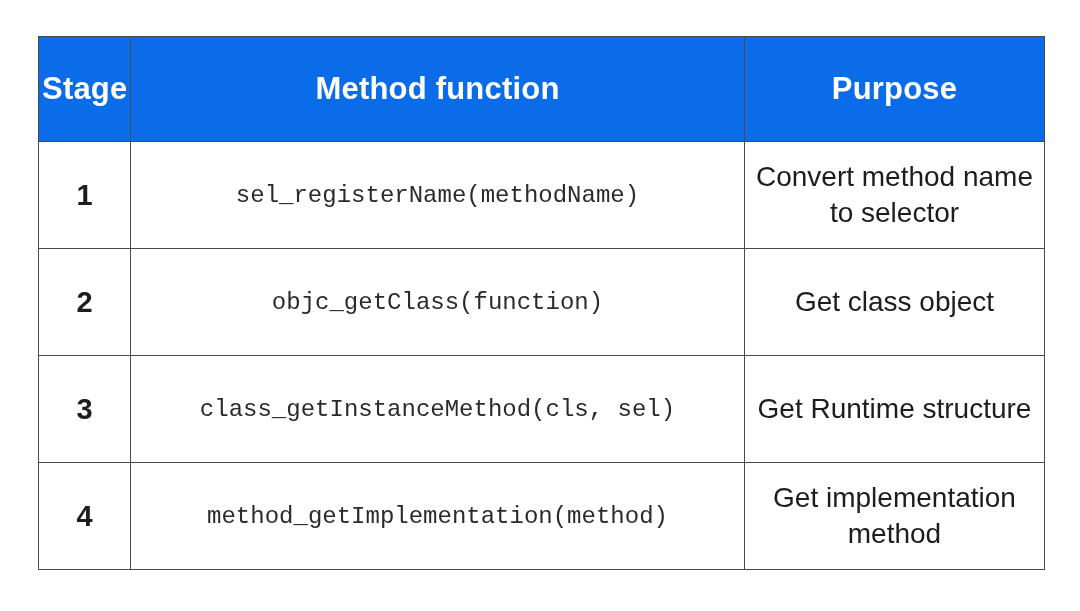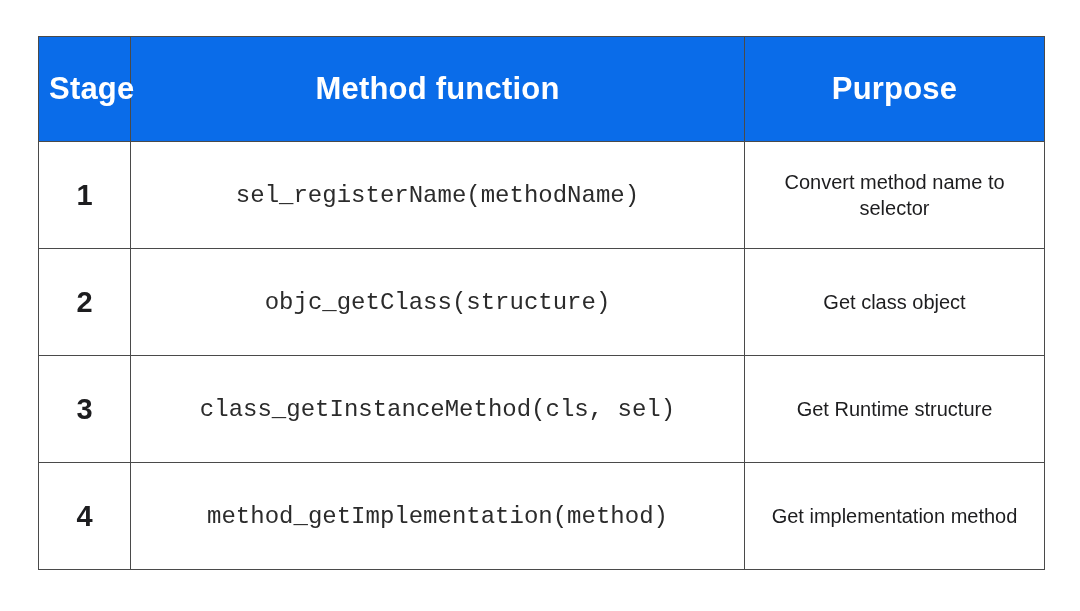--- a/index.html
+++ b/index.html
@@ -22,21 +22,21 @@
   }
   table.runtime-table col.col-stage   { width: 92px;  }
   table.runtime-table col.col-func    { width: 614px; }
   table.runtime-table col.col-purpose { width: 300px; }
 
   table.runtime-table th,
   table.runtime-table td {
     border: 1px solid #4a4a4a;
     text-align: center;
     vertical-align: middle;
-    padding: 4px 10px;
+    padding: 4px 3px;
   }
   table.runtime-table thead tr { height: 105px; }
   table.runtime-table tbody tr { height: 107px; }
 
   th.hdr {
     background: #0a6ce9;
     color: #ffffff;
     font-weight: bold;
     font-size: 31px;
     letter-spacing: 0.2px;
@@ -47,21 +47,21 @@
     color: #1d1d1f;
   }
   td.func {
     font-family: "Liberation Mono", "DejaVu Sans Mono", monospace;
     font-size: 24px;
     color: #2b2b2b;
     white-space: nowrap;
     padding: 4px 2px;
   }
   td.purpose {
-    font-size: 20px;
+    font-size: 28px;
     color: #1d1d1f;
     line-height: 1.3;
   }
 </style>
 </head>
 <body>
 
 <div class="table-wrap">
   <table class="runtime-table">
     <colgroup>
@@ -77,21 +77,21 @@
       </tr>
     </thead>
     <tbody>
       <tr>
         <td class="stage">1</td>
         <td class="func">sel_registerName(methodName)</td>
         <td class="purpose">Convert method name to selector</td>
       </tr>
       <tr>
         <td class="stage">2</td>
-        <td class="func">objc_getClass(structure)</td>
+        <td class="func">objc_getClass(function)</td>
         <td class="purpose">Get class object</td>
       </tr>
       <tr>
         <td class="stage">3</td>
         <td class="func">class_getInstanceMethod(cls, sel)</td>
         <td class="purpose">Get Runtime structure</td>
       </tr>
       <tr>
         <td class="stage">4</td>
         <td class="func">method_getImplementation(method)</td>

